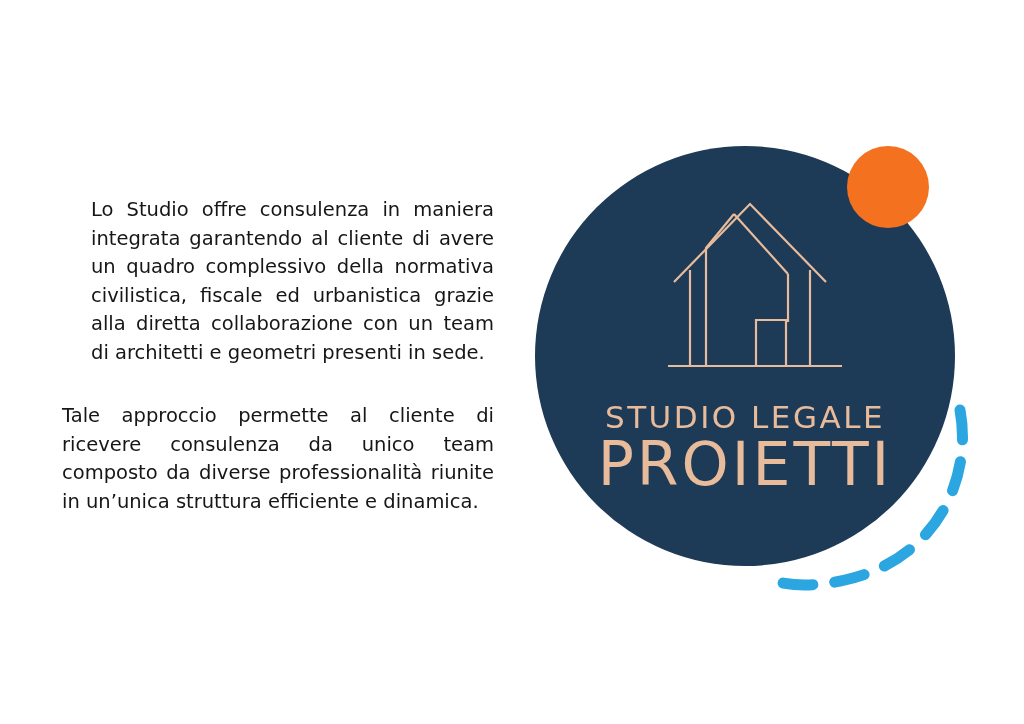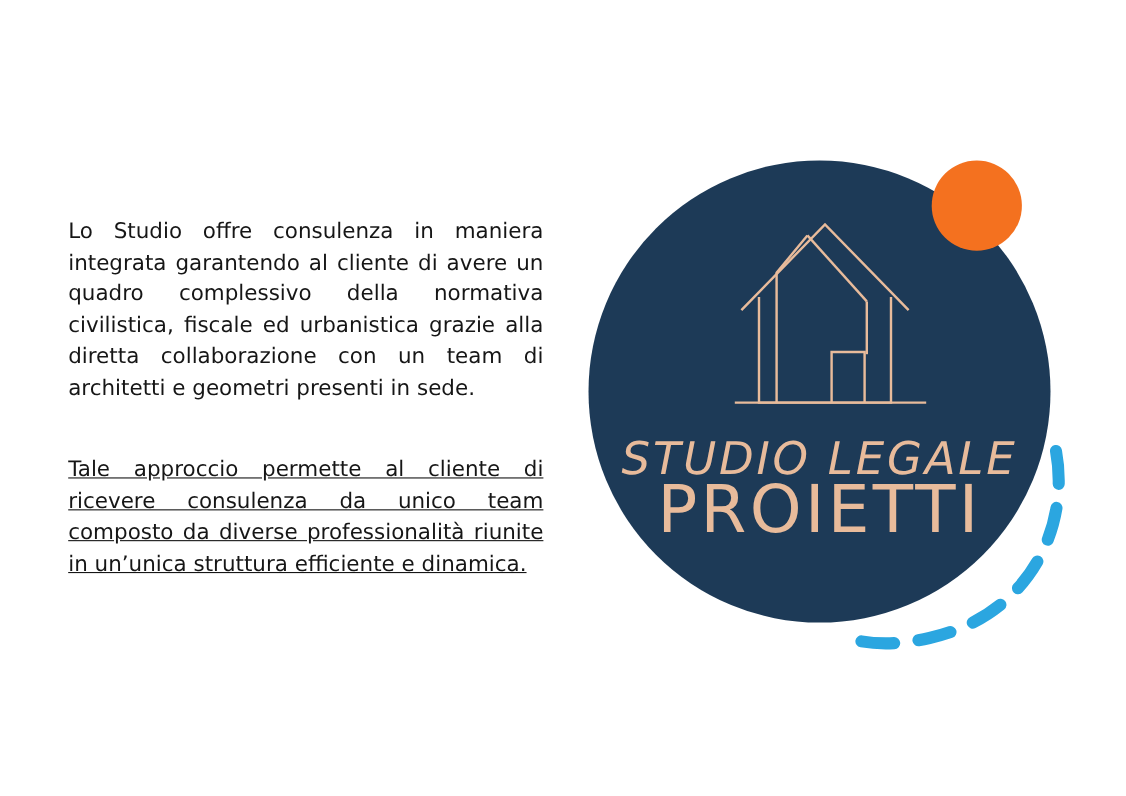--- a/index.html
+++ b/index.html
@@ -24,25 +24,25 @@
   }
   .para {
     color: #161616;
     font-size: 19.5px;
     line-height: 28.5px;
     margin: 0;
     font-family: "DejaVu Sans", sans-serif;
   }
   #paragraph-1 {
     text-align: justify;
+    margin-left: 29px;
   }
   #paragraph-2 {
     text-align: justify;
-    margin-top: 46px;
-    text-decoration: underline;
+    margin-top: 35px;
   }
 
   
   #logo-block {
     position: absolute;
     left: 520px;
     top: 130px;
     width: 470px;
     height: 480px;
   }
@@ -74,25 +74,24 @@
   #logo-text {
     position: absolute;
     left: 15px;
     top: 268px;
     width: 420px;
     text-align: center;
     color: #e8bb9b;
     font-family: "DejaVu Sans", sans-serif;
   }
   #logo-line-1 {
-    font-size: 41px;
+    font-size: 31px;
     letter-spacing: 2.5px;
     line-height: 38px;
     font-weight: 400;
-    font-style: italic;
   }
   #logo-line-2 {
     font-size: 60px;
     letter-spacing: 3px;
     line-height: 56px;
     font-weight: 400;
   }
 
   
   #dashed-arc {

